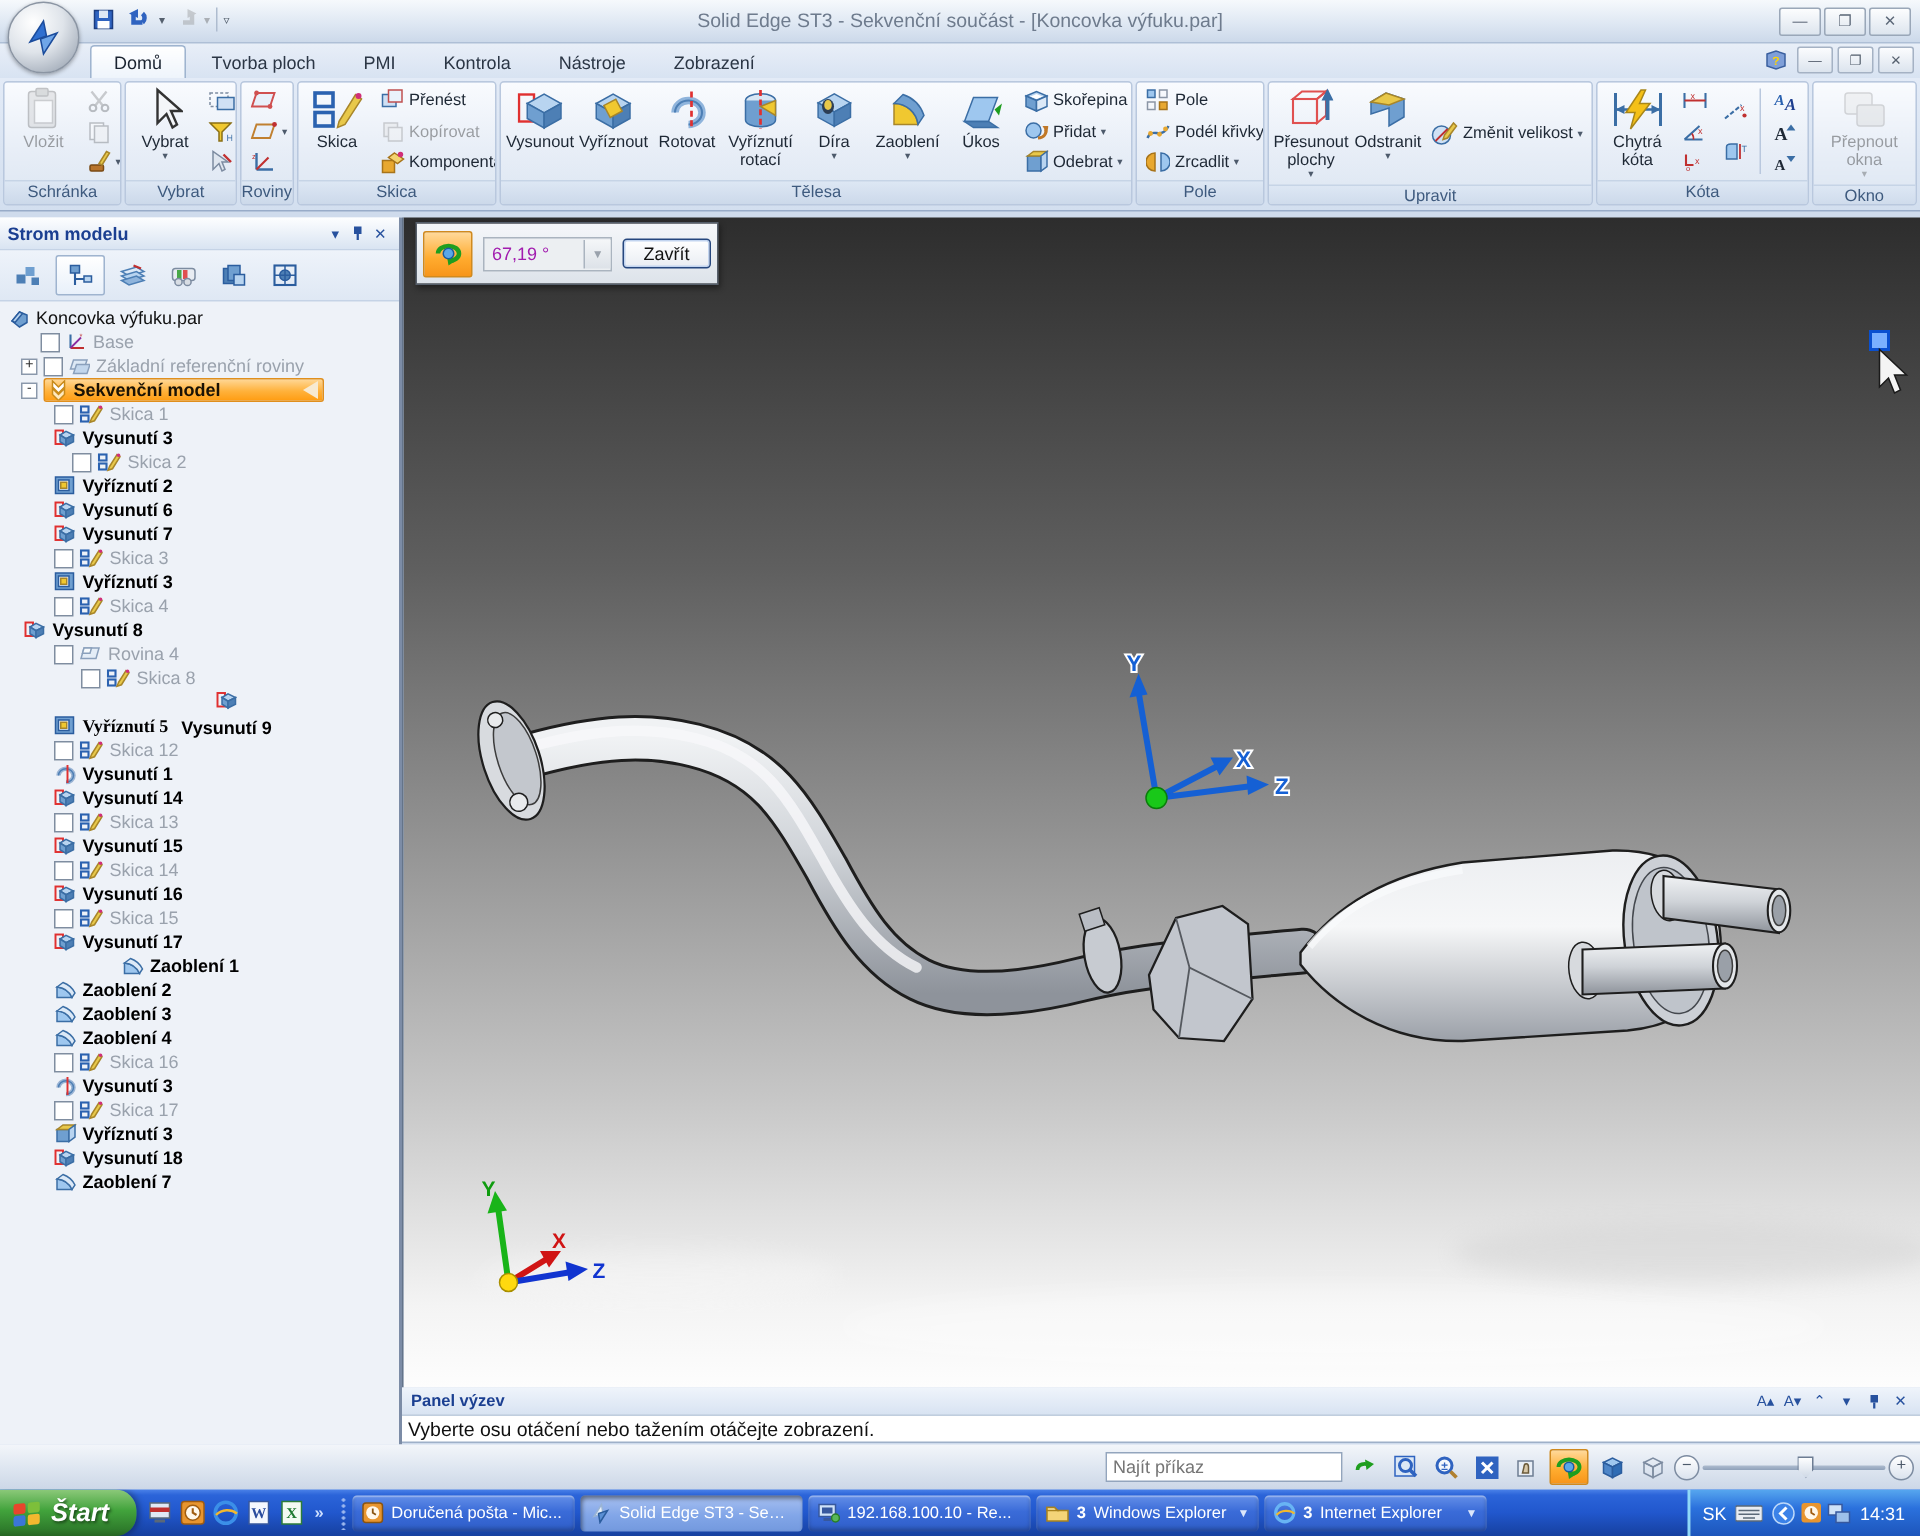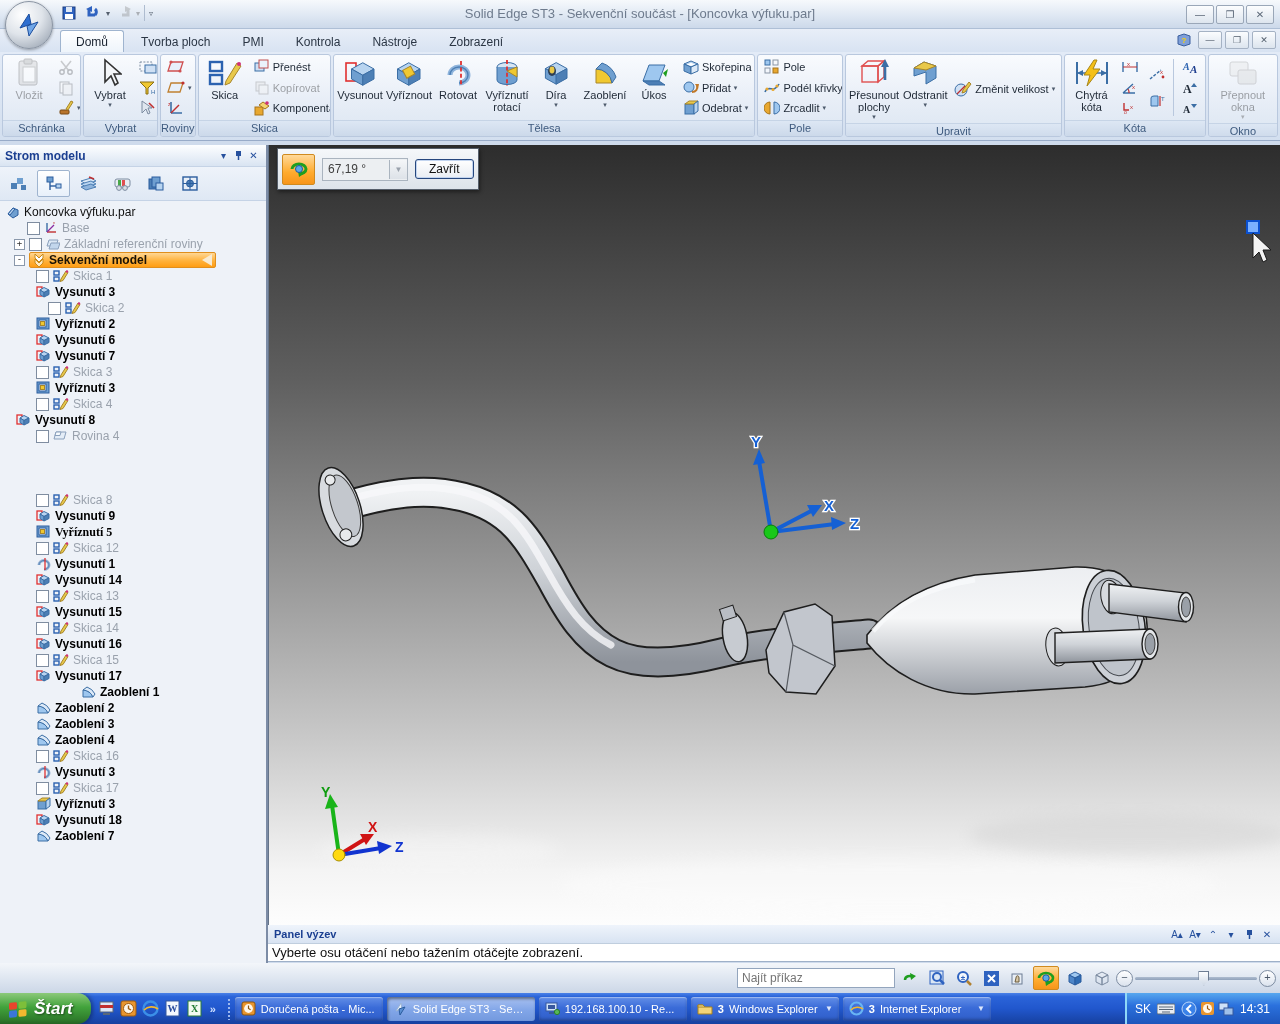--- a/index.html
+++ b/index.html
@@ -88,21 +88,21 @@
   
   .viewport{position:absolute;left:268px;top:145px;width:1012px;height:780px;
     background:linear-gradient(#2d2d2d,#5f5f5f 30%,#909090 52%,#c6c6c6 75%,#f4f4f4 93%,#fdfdfd);
     border-left:1px solid #64748a;box-sizing:border-box}
   .vp-toolbar{position:absolute;left:8px;top:3px;height:36px;
     background:linear-gradient(#f5f7fa,#dde3ea);border:1px solid #565f6b;
     box-shadow:1px 2px 4px rgba(0,0,0,.45);display:flex;align-items:center;gap:7px;padding:2px 4px;z-index:10}
   .rot-btn{width:31px;height:29px;border:1px solid #d08a1f;border-radius:2px;
     background:linear-gradient(#ffd99a,#ffab2e 60%,#f7951a);display:flex;align-items:center;justify-content:center}
   .angle-combo{width:84px;height:21px;background:#eceff2;border:1px solid #aab4bf;display:flex;align-items:center}
-  .angle-combo .val{flex:1;color:#404040;font-size:12px;padding-left:5px}
+  .angle-combo .val{flex:1;color:#a21caf;font-size:12px;padding-left:5px}
   .angle-combo .arr{width:17px;height:19px;background:linear-gradient(#f4f6f8,#dde2e8);
     border-left:1px solid #aab4bf;color:#9aa2ac;font-size:8px;display:flex;align-items:center;justify-content:center}
   .close-btn{padding:2px 13px;font-size:12px;color:#111;border:1px solid #26477e;border-radius:3px;
     background:linear-gradient(#ffffff,#e9edf3);box-shadow:inset 0 0 0 1px #c2d4ef}
 
   
   .prompt{position:absolute;left:268px;top:925px;width:1012px;height:42px}
   .prompt-header{height:19px;background:linear-gradient(#eff4fb,#d8e3f2);
     border-bottom:1px solid #c0cede;display:flex;align-items:center;padding:0 6px;box-sizing:border-box}
   .prompt-title{font-size:11px;font-weight:bold;color:#1b3f91;flex:1}
@@ -952,33 +952,33 @@
       <div class="trow gray" style="padding-left: 36px;">
         <span class="cb"></span>
         <span style="display: inline-flex;">
           <svg width="15" height="14" viewBox="0 0 15 14">
             <polygon points="3,3 13,3 11,10 1,10" fill="#e4edf7" stroke="#8aa0bc"></polygon>
             <polygon points="3,3 8,3 7,6.5 2,6.5" fill="#f6fafd" stroke="#8aa0bc"></polygon>
           </svg>
         </span>
         <span class="lbl">Rovina 4</span>
       </div>
-      <div class="trow gray" style="padding-left: 36px; margin-top: 48px;">
+      <div class="trow gray" style="padding-left: 54px;">
         <span class="cb"></span>
         <span style="display: inline-flex;">
           <svg width="16" height="14" viewBox="0 0 16 14">
             <rect x="1" y="2" width="5" height="4" fill="none" stroke="#2b62b0" stroke-width="1.4"></rect>
             <rect x="1" y="8" width="5" height="4" fill="none" stroke="#2b62b0" stroke-width="1.4"></rect>
             <polygon points="8,10 13,2 15,3.5 10,11.5 7,12.5" fill="#e8c84a" stroke="#a8862a"></polygon>
             <circle cx="14" cy="2.5" r="1.2" fill="#d03078"></circle>
           </svg>
         </span>
         <span class="lbl">Skica 8</span>
       </div>
-      <div class="trow bold" style="padding-left: 36px;">
+      <div class="trow bold" style="padding-left: 36px; flex-direction: column;">
         <span style="display: inline-flex;">
           <svg width="15" height="14" viewBox="0 0 15 14">
             <rect x="1" y="2" width="5" height="9" fill="none" stroke="#e03030" stroke-width="1.3"></rect>
             <polygon points="4,5 8,2.5 13,5 8,7.5" fill="#b8d4f0" stroke="#3b6ea5"></polygon>
             <polygon points="4,5 8,7.5 8,12 4,9.5" fill="#6f9fd0" stroke="#3b6ea5"></polygon>
             <polygon points="8,7.5 13,5 13,9.5 8,12" fill="#4d7fb5" stroke="#3b6ea5"></polygon>
           </svg>
         </span>
         <span class="lbl">Vysunutí 9</span>
       </div>

